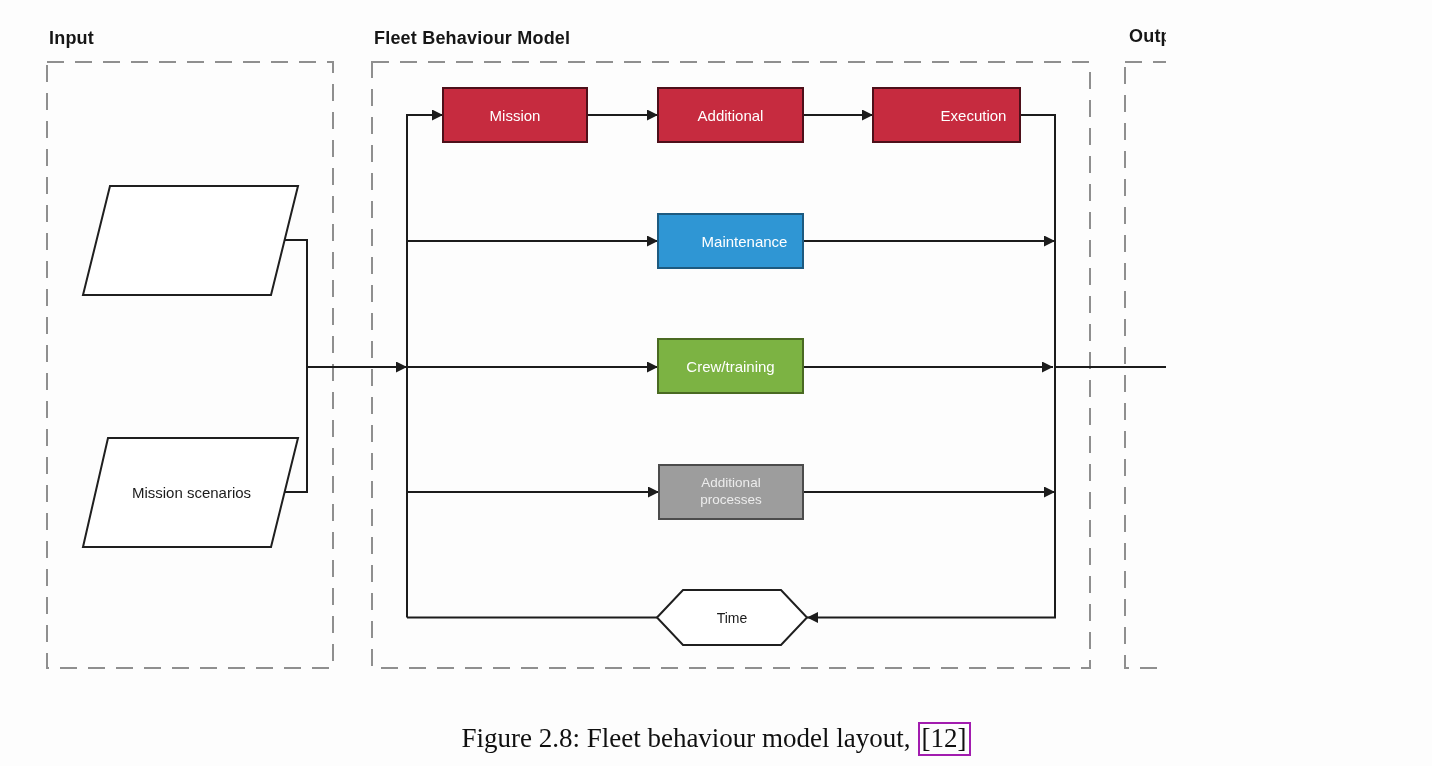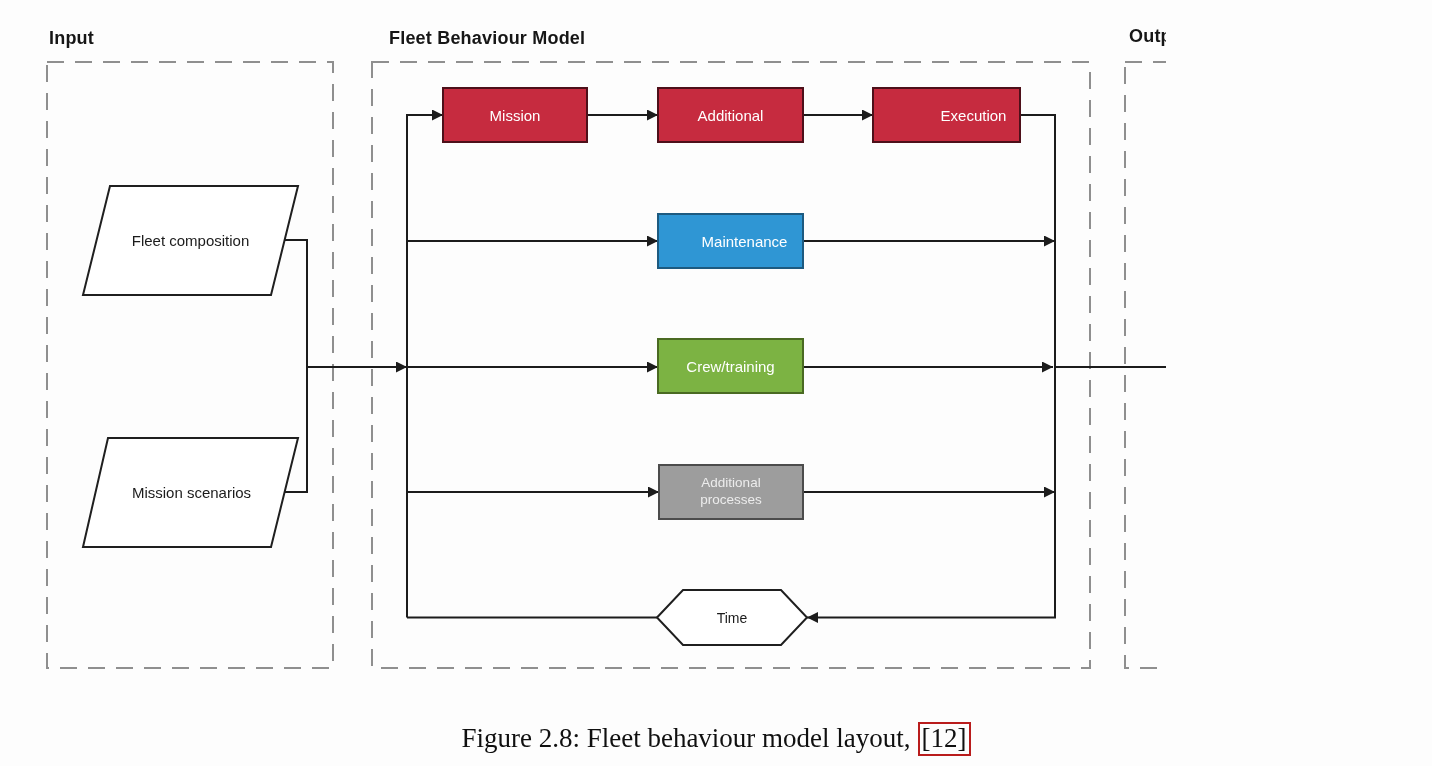--- a/index.html
+++ b/index.html
@@ -15,30 +15,30 @@
   .dashed-rect{fill:none;stroke:#8f8f8f;stroke-width:2;stroke-dasharray:17 11;}
   .conn{fill:none;stroke:#1c1c1c;stroke-width:2;}
   .shape{stroke-width:2;}
   .white-shape{fill:#ffffff;stroke:#1f1f1f;}
   .b-red{stroke:#4d101a;}
   .b-blue{stroke:#1d5a80;}
   .b-green{stroke:#4a6a22;}
   .b-gray{stroke:#4c4c4c;}
   .caption{position:absolute;left:0;top:722px;width:1432px;text-align:center;
            font-family:"Liberation Serif","DejaVu Serif",serif;font-size:27px;color:#101010;}
-  .cite{display:inline-block;border:2px solid #b91c1c;line-height:1;padding:1px 2px 2px 2px;
+  .cite{display:inline-block;border:2px solid #a21caf;line-height:1;padding:1px 2px 2px 2px;
         margin-left:7px;cursor:pointer;}
 </style>
 </head>
 <body>
 
 <div class="page">
 
   <div class="sec-label" style="left:49px;top:28px;">Input</div>
-  <div class="sec-label" style="left:389px;top:28px;text-align:center;">Fleet Behaviour Model</div>
+  <div class="sec-label" style="left:374px;top:28px;text-align:center;">Fleet Behaviour Model</div>
   <div class="sec-label" style="left:1129px;top:26px;">Output</div>
 
   <svg class="diagram" width="1432" height="766" viewBox="0 0 1432 766">
     <defs>
       <marker id="arrow" viewBox="0 0 10 10" refX="10" refY="5" markerWidth="13" markerHeight="11" markerUnits="userSpaceOnUse" orient="auto">
         <path d="M0,0 L10,5 L0,10 Z" fill="#1c1c1c"></path>
       </marker>
     </defs>
 
     <rect class="dashed-rect" x="47" y="62" width="286" height="606"></rect>
@@ -69,21 +69,20 @@
     <rect class="shape b-red" x="873" y="88" width="147" height="54" fill="#c62b3f"></rect>
     <rect class="shape b-blue" x="658" y="214" width="145" height="54" fill="#2f96d4"></rect>
     <rect class="shape b-green" x="658" y="339" width="145" height="54" fill="#7cb343"></rect>
     <rect class="shape b-gray" x="659" y="465" width="144" height="54" fill="#9d9d9d"></rect>
 
     <polygon class="shape white-shape" points="657,617.5 683,590 781,590 807,617.5 781,645 683,645"></polygon>
 
     <path class="shape white-shape" d="M1180,366.5 L1209,312 L1300,312 Q1326,312 1328,339 Q1331,366.5 1328,394 Q1326,421 1300,421 L1209,421 Z"></path>
   </svg>
 
-  <div class="node-label dark-label" style="left:83px;top:186px;width:215px;height:109px;">Fleet composition</div>
   <div class="node-label dark-label" style="left:84px;top:438px;width:215px;height:109px;">Mission scenarios</div>
 
   <div class="node-label" style="left:443px;top:88px;width:144px;height:54px;">Mission</div>
   <div class="node-label" style="left:658px;top:88px;width:145px;height:54px;">Additional</div>
   <div class="node-label" style="left:873px;top:88px;width:147px;height:54px;margin-left:27px;">Execution</div>
   <div class="node-label" style="left:658px;top:214px;width:145px;height:54px;padding-left:14px;">Maintenance</div>
   <div class="node-label" style="left:658px;top:339px;width:145px;height:54px;">Crew/training</div>
   <div class="node-label lt-label" style="left:676px;top:465px;width:110px;height:54px;">Additional processes</div>
   <div class="node-label plain-label" style="left:657px;top:590px;width:150px;height:55px;">Time</div>
 

